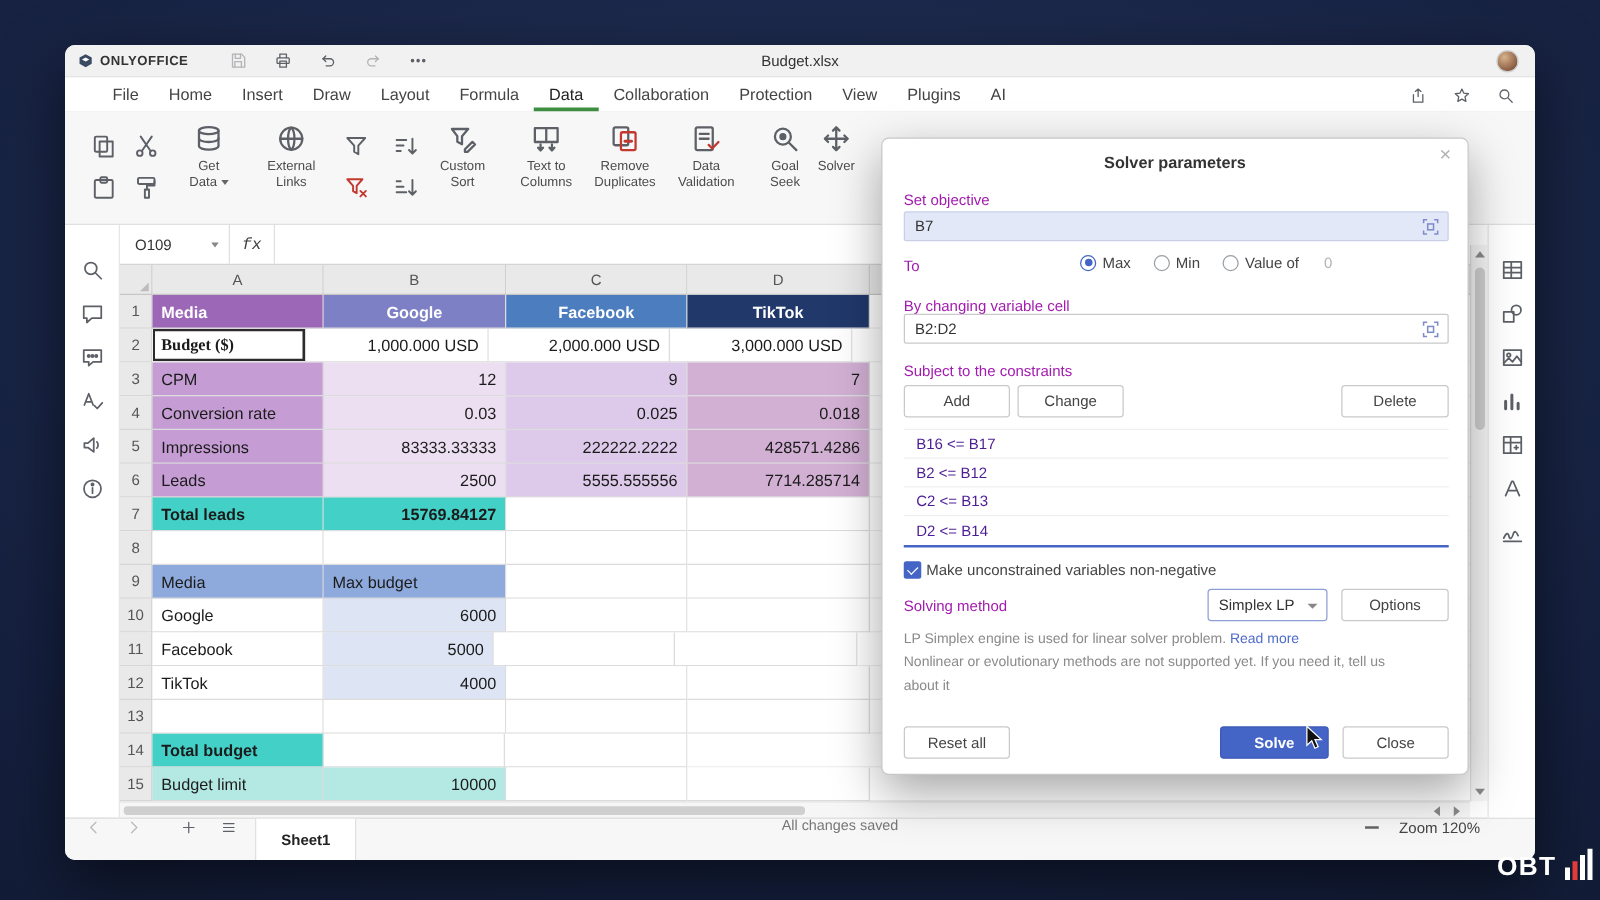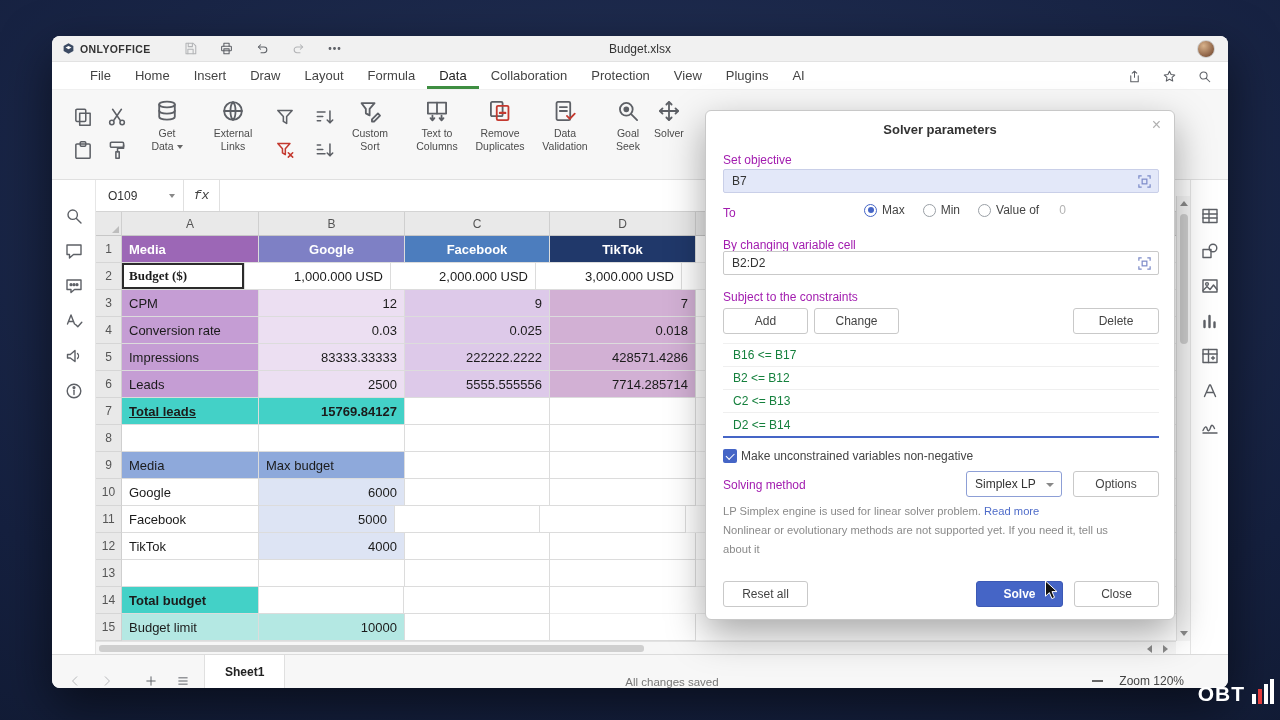--- a/index.html
+++ b/index.html
@@ -89,21 +89,21 @@
   .vs-down{bottom:5px;border-top:5px solid #8a8a8a}
   .vs-thumb{position:absolute;left:3px;top:18px;width:8px;height:130px;background:#cfcfcf;border-radius:4px}
   .hscroll{position:absolute;left:44px;top:605px;width:1080px;height:13px;background:#f6f6f6;border-top:1px solid #e2e2e2}
   .hs-thumb{position:absolute;left:3px;top:3px;width:545px;height:7px;background:#cfcfcf;border-radius:3px}
   .hs-left,.hs-right{position:absolute;top:3px;width:0;height:0;border-top:4px solid transparent;border-bottom:4px solid transparent}
   .hs-left{right:24px;border-right:5px solid #8a8a8a}
   .hs-right{right:8px;border-left:5px solid #8a8a8a}
 
   
   .statusbar{position:absolute;left:0;right:0;top:618px;height:34px;background:#f7f7f7;
-    border-top:1px solid #dcdcdc;display:flex;align-items:flex-end}
+    border-top:1px solid #dcdcdc;display:flex;align-items:flex-start}
   .sb-ic{width:14px;height:14px;cursor:pointer}
   .sb-ic.first{margin-left:16px}
   .sb-gap{margin-left:18px}
   .sb-gap-lg{margin-left:30px}
   .sheet-tab{height:33px;margin-left:14px;display:flex;align-items:center;padding:0 20px;background:#fff;
     border-left:1px solid #e0e0e0;border-right:1px solid #e0e0e0;font-size:12px;font-weight:bold;color:#222;cursor:pointer}
   .sb-status{position:absolute;left:50%;transform:translateX(-50%);margin-left:32px;font-size:11.5px;color:#777}
   .zoom{position:absolute;right:44px;display:flex;align-items:center;gap:16px;font-size:12px;color:#444}
   .zoom-minus{width:11px;height:2px;background:#666;display:inline-block;cursor:pointer}
 
@@ -128,21 +128,21 @@
   .radio{width:13px;height:13px;border:1px solid #9aa0a6;border-radius:50%;position:relative;background:#fff}
   .radio.sel{border-color:#4565c6}
   .radio.sel:after{content:"";position:absolute;left:2.5px;top:2.5px;width:6px;height:6px;border-radius:50%;background:#4565c6}
   .value-of-val{color:#b3b3b3;margin-left:2px}
   .btn{position:absolute;height:26px;border:1px solid #c9c9c9;border-radius:3px;background:#fff;
     font-size:12px;color:#444;display:flex;align-items:center;justify-content:center;cursor:pointer}
   .add-btn{left:17px;top:197px;width:85px}
   .change-btn{left:108px;top:197px;width:85px}
   .delete-btn{left:367px;top:197px;width:86px}
   .cons-list{position:absolute;left:17px;top:232px;width:436px;border-top:1px solid #f0f0f0;border-bottom:2px solid #4565c6}
-  .cons-item{height:23px;display:flex;align-items:center;padding:0 10px;border-bottom:1px solid #efefef;color:#15803d;cursor:pointer}
+  .cons-item{height:23px;display:flex;align-items:center;padding:0 10px;border-bottom:1px solid #efefef;color:#4c1d95;cursor:pointer}
   .cons-item:last-child{border-bottom:none}
   .checkbox-row{position:absolute;left:17px;top:338px;display:flex;align-items:center;gap:4px}
   .checkbox{width:14px;height:14px;background:#4565c6;border-radius:2px;position:relative;cursor:pointer}
   .checkbox:after{content:"";position:absolute;left:2.8px;top:3.6px;width:7px;height:3.5px;
     border-left:1.8px solid #fff;border-bottom:1.8px solid #fff;transform:rotate(-45deg)}
   .lbl-method{top:367px}
   .method-select{position:absolute;left:260px;top:360px;width:96px;height:26px;border:1px solid #8d9fd6;
     border-radius:3px;display:flex;align-items:center;padding:0 8px;color:#333;cursor:pointer;background:#fff}
   .sel-caret{position:absolute;right:7px;top:11px;width:0;height:0;border-left:4px solid transparent;
     border-right:4px solid transparent;border-top:4.5px solid #888}
@@ -506,21 +506,21 @@
         <div class="sheet-row" style="height: 27px;">
           <div class="row-h">6</div>
           <div class="cell" style="width: 137px; background: rgb(197, 157, 212);">Leads</div>
           <div class="cell right" style="width: 146px; background: rgb(236, 223, 242);">2500</div>
           <div class="cell right" style="width: 145px; background: rgb(221, 201, 233);">5555.555556</div>
           <div class="cell right" style="width: 146px; background: rgb(210, 176, 212);">7714.285714</div>
           <div class="row-fill"></div>
         </div>
         <div class="sheet-row" style="height: 27px;">
           <div class="row-h">7</div>
-          <div class="cell bold" style="width: 137px; background: rgb(67, 209, 199); text-decoration: underline;">Total leads</div>
+          <div class="cell bold" style="width: 137px; background: rgb(67, 209, 199);">Total leads</div>
           <div class="cell right bold" style="width: 146px; background: rgb(67, 209, 199);">15769.84127</div>
           <div class="cell" style="width: 145px;"></div>
           <div class="cell" style="width: 146px;"></div>
           <div class="row-fill"></div>
         </div>
         <div class="sheet-row" style="height: 27px;">
           <div class="row-h">8</div>
           <div class="cell" style="width: 137px;"></div>
           <div class="cell" style="width: 146px;"></div>
           <div class="cell" style="width: 145px;"></div>

